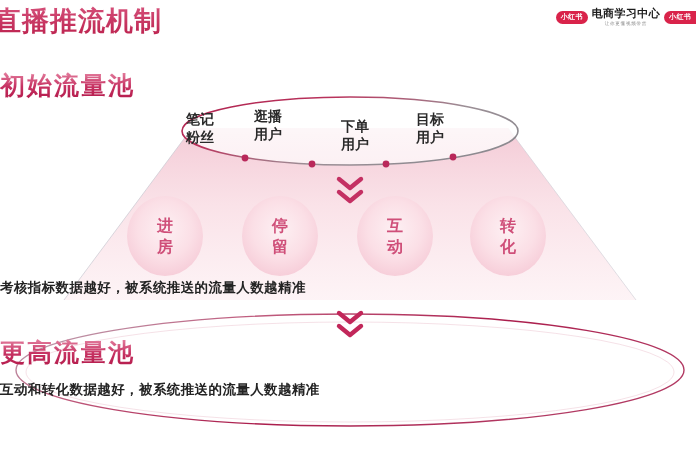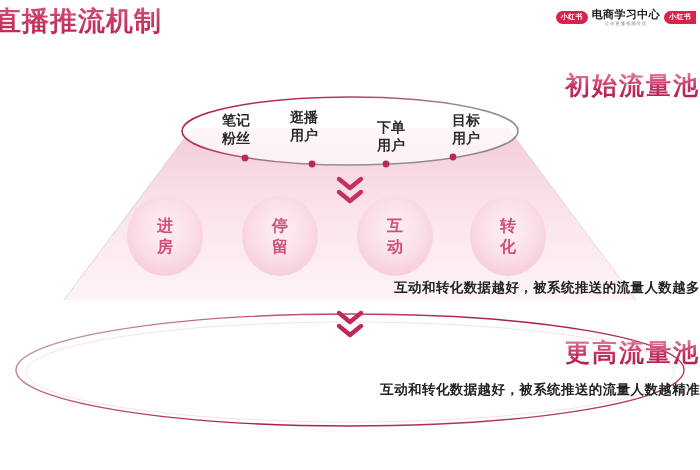--- a/index.html
+++ b/index.html
@@ -59,20 +59,21 @@
     flex-direction: column;
     align-items: center;
     line-height: 1;
   }
   .brand-center .bc-main {
     font-size: 11px;
     font-weight: 700;
     color: #1c1c1c;
     letter-spacing: 0.4px;
     white-space: nowrap;
+    font-family: Liberation Mono, monospace;
   }
   .brand-center .bc-sub {
     font-size: 4.5px;
     color: #8a8a8a;
     letter-spacing: 0.8px;
     margin-top: 2px;
     white-space: nowrap;
   }
   .brand-pill.clipped {
     border-top-right-radius: 0;
@@ -85,21 +86,21 @@
     position: absolute;
     left: 0;
     top: 0;
     width: 700px;
     height: 470px;
   }
 
   
   .ov {
     position: absolute;
-    text-align: right;
+    text-align: left;
     white-space: nowrap;
   }
 
   .pool-title {
     font-size: 25px;
     font-weight: 700;
     letter-spacing: 2px;
     line-height: 30px;
     background: linear-gradient(180deg, #e88aa8 0%, #c63262 55%, #b3194a 100%);
     -webkit-background-clip: text;
@@ -109,21 +110,21 @@
   }
   #pool-top-title { left: 0; right: 0; top: 70px; }
   #pool-bottom-title { left: 0; right: 0; top: 337px; }
 
   .seg-label {
     font-size: 14px;
     font-weight: 600;
     color: #2a2a2a;
     line-height: 18px;
   }
-  .seg-label span { display: block; }
+  .seg-label span { display: block; font-family: Liberation Mono, monospace; }
 
   .stage-label {
     position: absolute;
     font-size: 16px;
     font-weight: 600;
     color: #cf4f79;
     line-height: 21px;
     text-align: center;
     white-space: nowrap;
   }
@@ -245,19 +246,19 @@
   </div>
   <div class="stage-label" style="left:365px; top:215px; width:60px;">
     <span>互</span>
     <span>动</span>
   </div>
   <div class="stage-label" style="left:478px; top:215px; width:60px;">
     <span>转</span>
     <span>化</span>
   </div>
 
-  <div class="ov caption" id="caption-top">互动和转化数据越好，被系统推送的流量人数越多</div>
+  <div class="ov caption" id="caption-top">考核指标数据越好，被系统推送的流量人数越精准</div>
 
   <div class="ov caption" id="caption-bottom">互动和转化数据越好，被系统推送的流量人数越精准</div>
 
   <div class="ov pool-title" id="pool-bottom-title">更高流量池</div>
 
 </div>
 
 </body></html>

